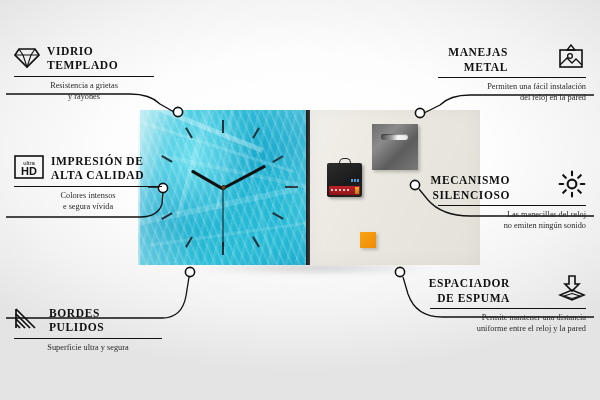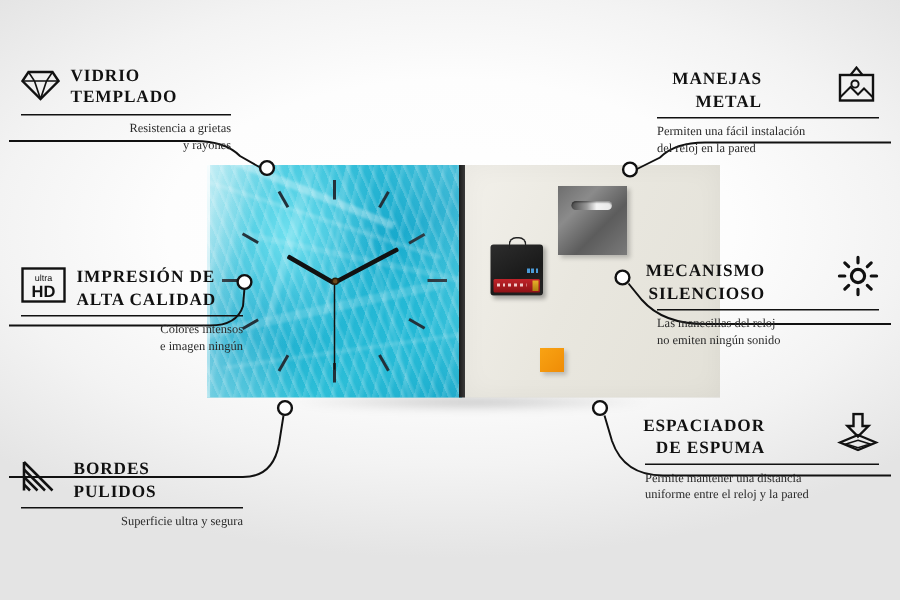--- a/index.html
+++ b/index.html
@@ -107,24 +107,24 @@
     font-size:11.5px; letter-spacing:.6px; color:#111; line-height:1.25;
     font-weight:bold; text-transform:uppercase; white-space:pre-line;
   }
   .c-rule { height:1px; background:#111; margin-top:3px; }
   .c-desc {
     font-size:8.3px; color:#2a2a2a; line-height:1.35; margin-top:3px;
     white-space:pre-line;
   }
   .left  .c-head { justify-content:flex-start; }
   .left  .c-title { text-align:left; }
-  .left  .c-desc  { text-align:right; }
+  .left  .c-desc  { text-align:center; }
   .right .c-head { justify-content:flex-end;gap:48px; }
   .right .c-title { text-align:right; }
-  .right .c-desc  { }
+  .right .c-desc  { text-align:right; }
   .icon { flex:0 0 auto; display:block; }
 
   svg.lines { position:absolute; left:0; top:0; width:600px; height:400px;
     pointer-events:none; }
 </style>
 </head>
 <body>
 
 <div class="stage">
 
@@ -212,35 +212,35 @@
         </svg>
       </span>
       <span class="c-title">VIDRIO
 TEMPLADO</span>
     </div>
     <div class="c-rule" style="width:140px;"></div>
     <div class="c-desc">Resistencia a grietas
 y rayones</div>
   </div>
 
-  <div class="callout left" style="left:14px; top:178px; width:148px;">
+  <div class="callout left" style="left:14px; top:154px; width:148px;">
     <div class="c-head">
       <span class="icon">
         <svg width="30" height="24" viewBox="0 0 30 24">
           <rect x="1" y="1" width="28" height="22" fill="none" stroke="#111" stroke-width="1.6"></rect>
           <text x="15" y="9.5" font-family="Liberation Sans, sans-serif" font-size="6" text-anchor="middle" fill="#111">ultra</text>
           <text x="15" y="20" font-family="Liberation Sans, sans-serif" font-size="11" font-weight="bold" text-anchor="middle" fill="#111">HD</text>
         </svg>
       </span>
       <span class="c-title">IMPRESIÓN DE
 ALTA CALIDAD</span>
     </div>
     <div class="c-rule" style="width:148px;"></div>
     <div class="c-desc">Colores intensos
-e imagen ningún</div>
+e segura vívida</div>
   </div>
 
   <div class="callout left" style="left:14px; top:275px; width:148px;margin-top:31px;">
     <div class="c-head">
       <span class="icon">
         <svg width="28" height="24" viewBox="0 0 28 24">
           <g stroke="#111" stroke-width="1.7" fill="none">
             <path d="M2 2 L2 21"></path>
             <path d="M2 2 L21 21"></path>
             <path d="M2 7 L16 21"></path>

